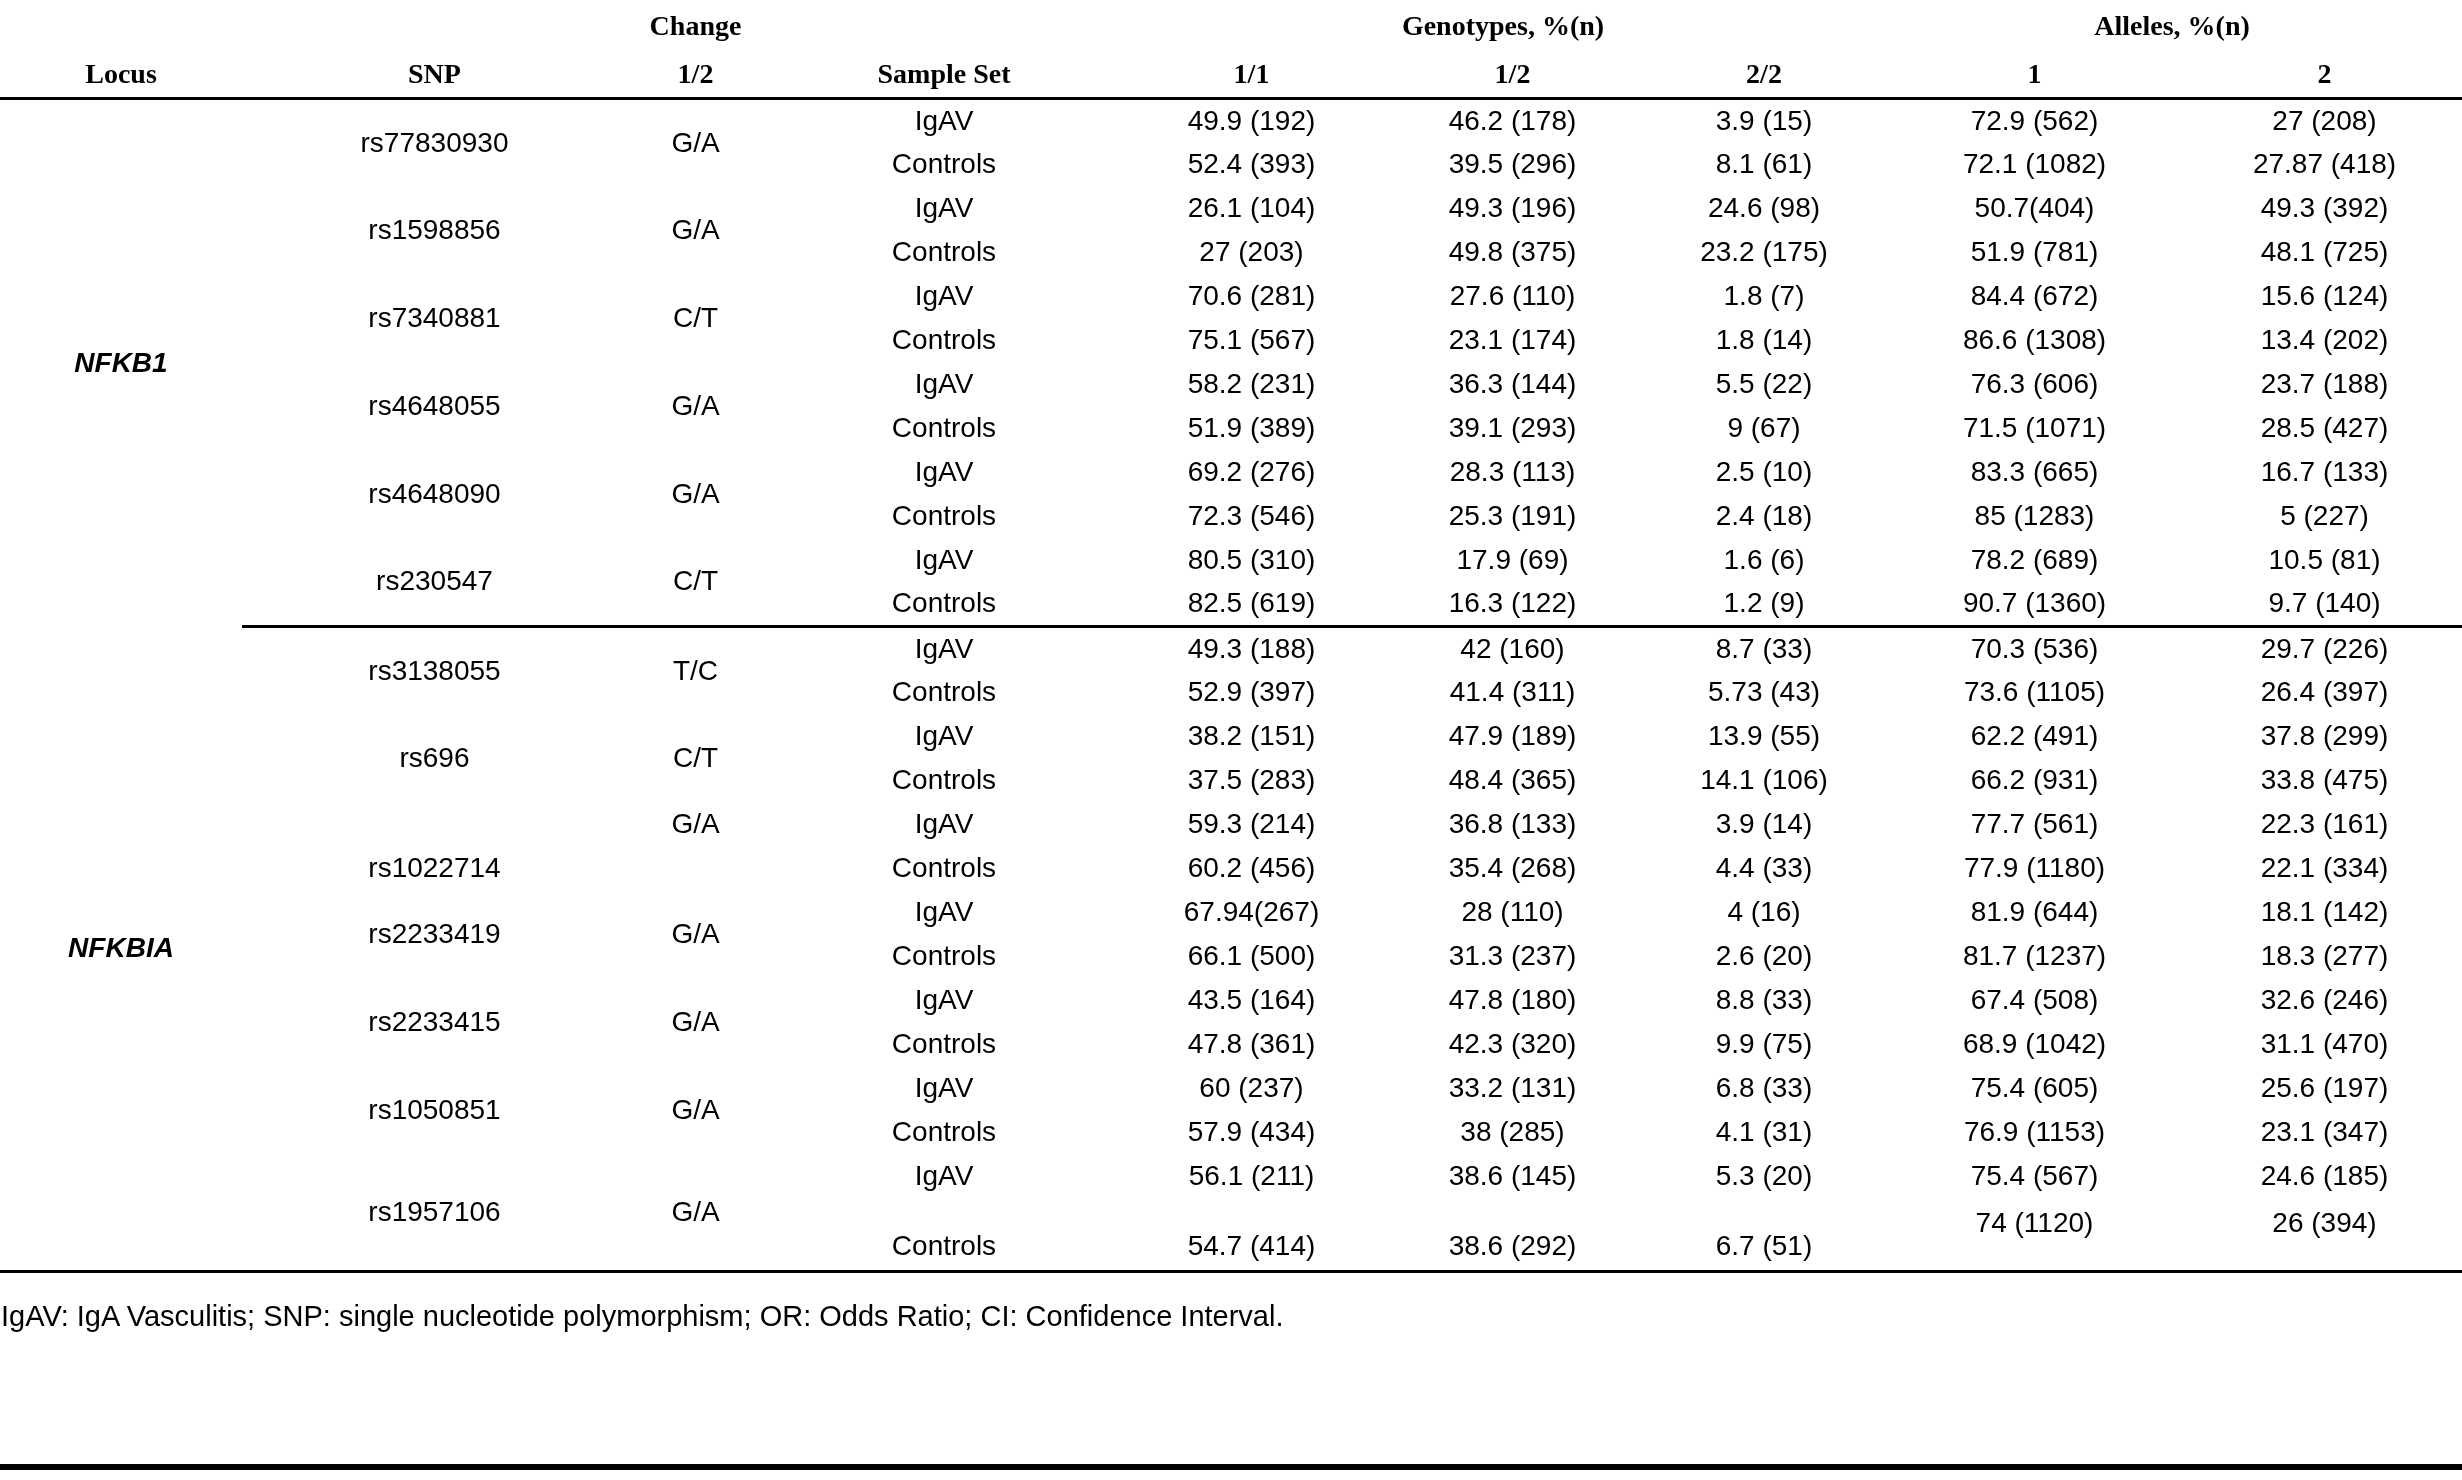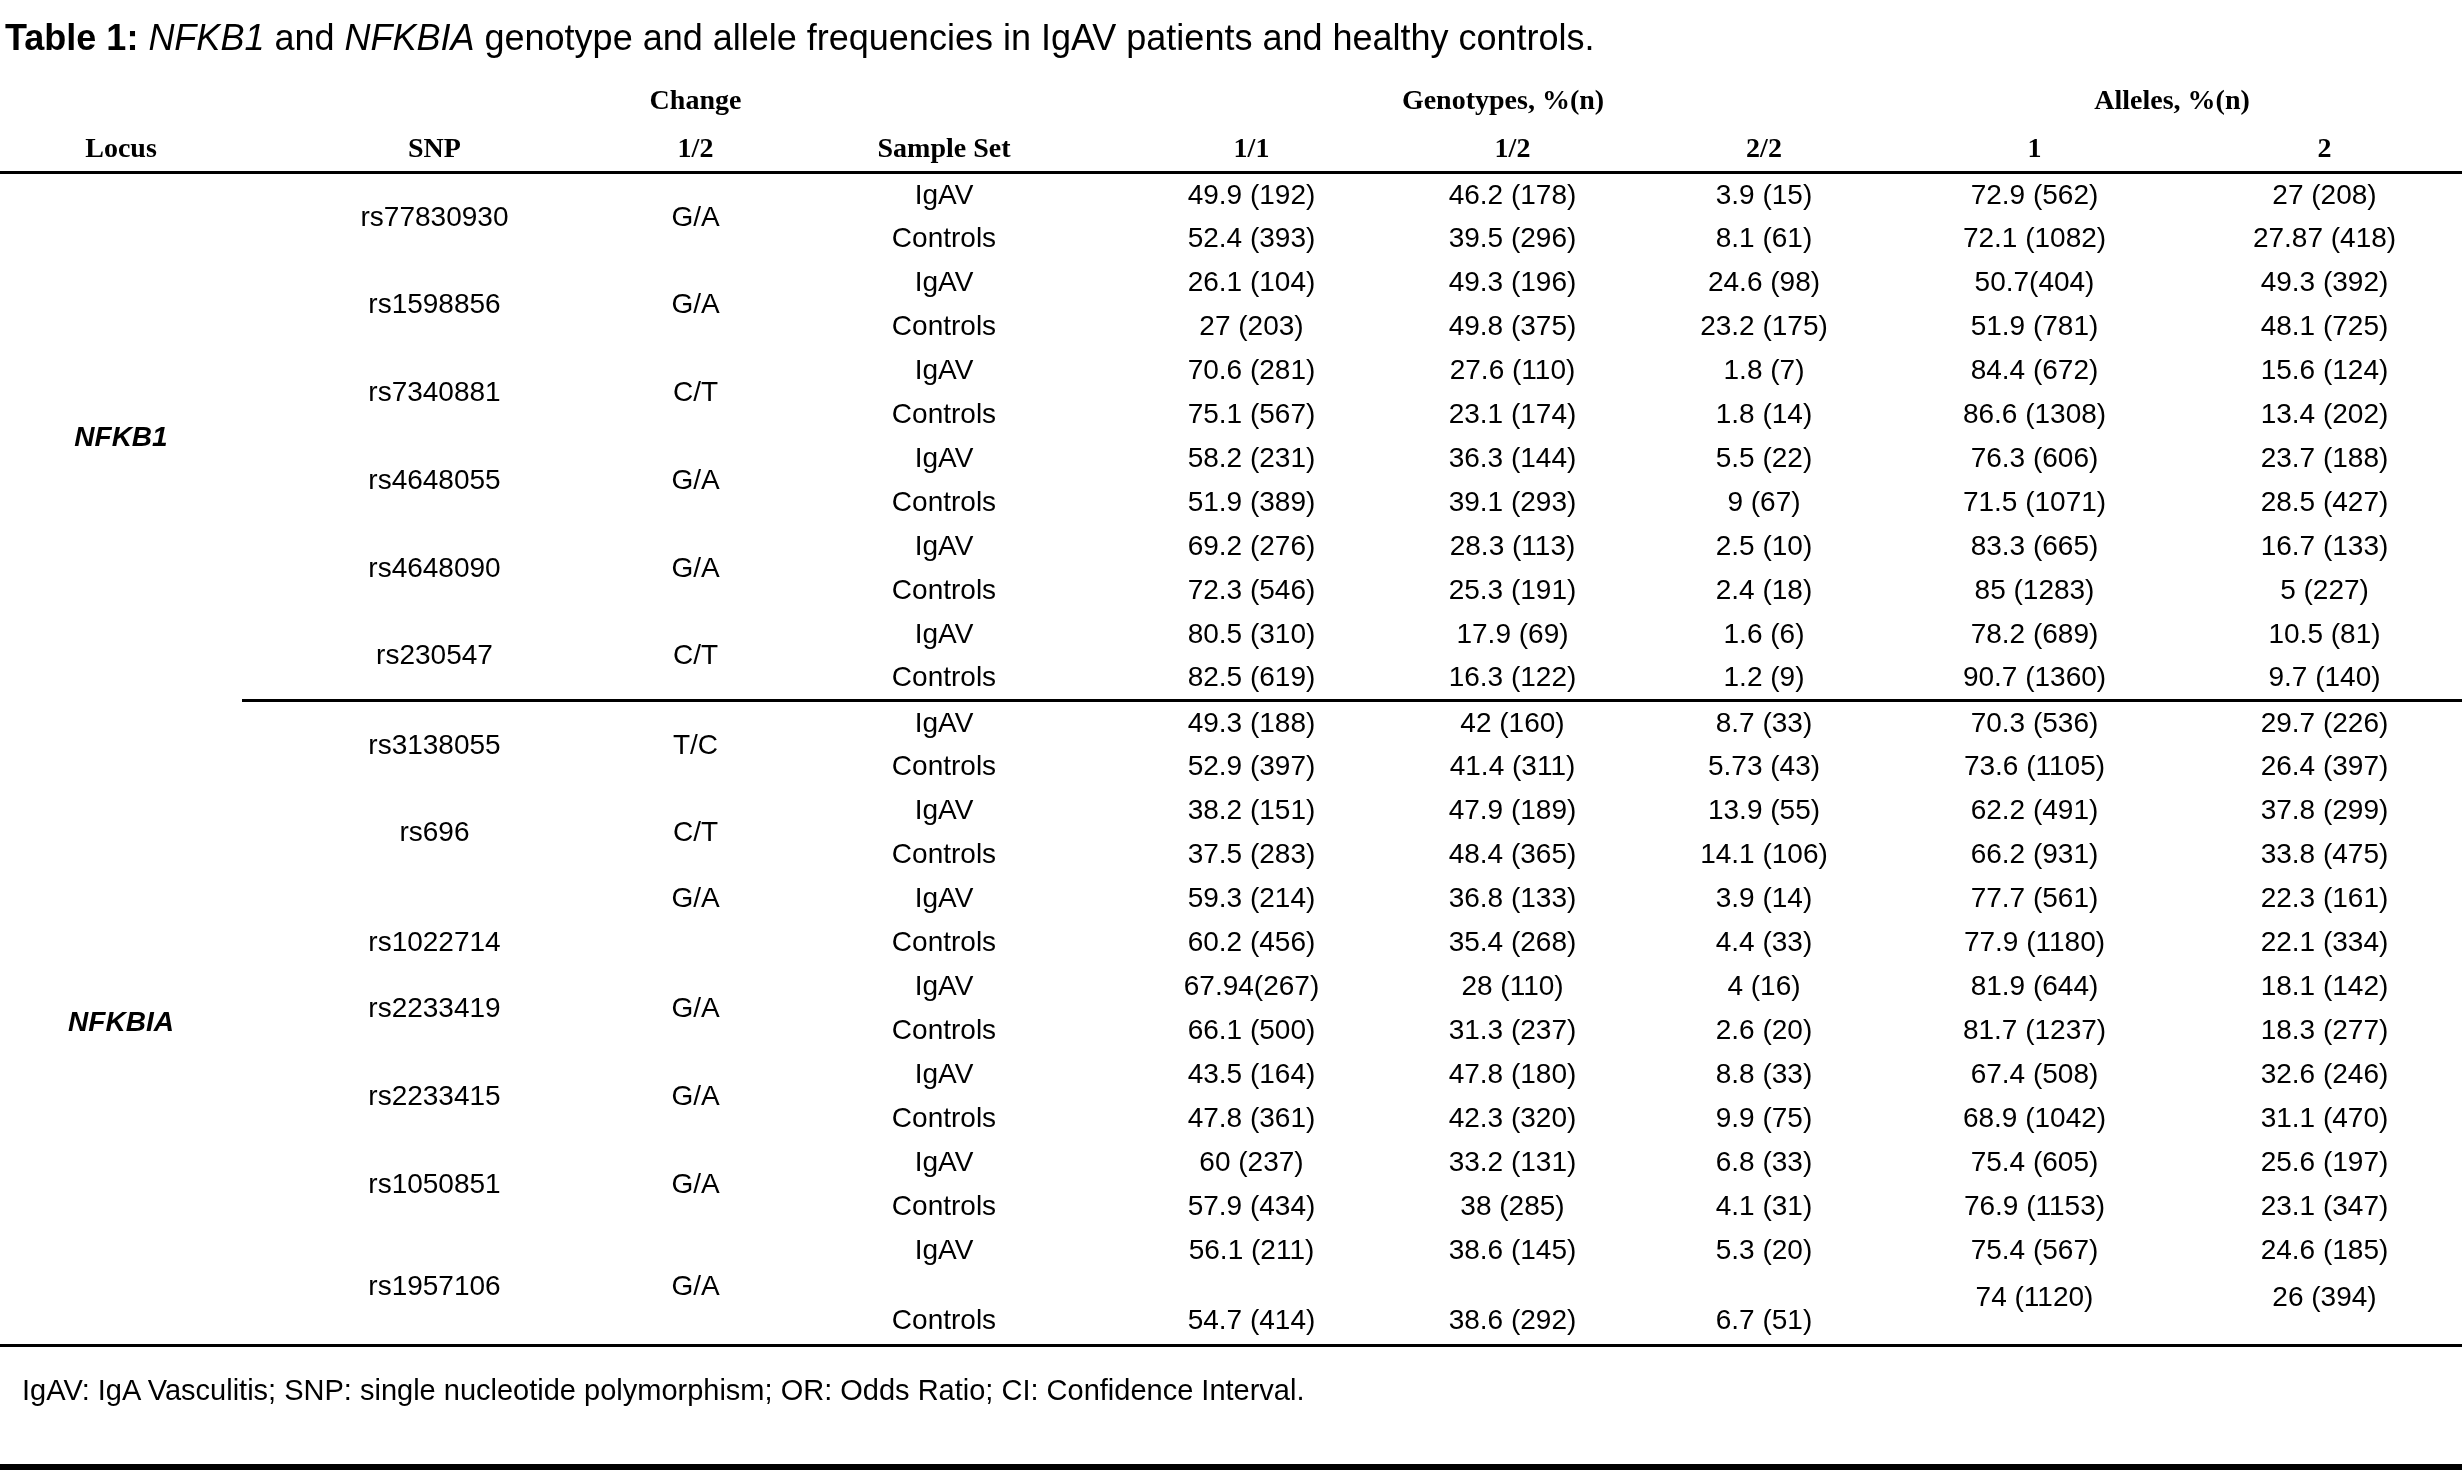--- a/index.html
+++ b/index.html
@@ -20,31 +20,28 @@
   tbody td{text-align:center;vertical-align:middle;font-weight:normal;}
   tr.r{height:44px;}
   tr.tall{height:73px;}
   td.locus{font-weight:bold;font-style:italic;}
   tr.sec td{border-top:3.1px solid #000;}
   tr.sec td.locus{border-top:none;}
   .shift-dn{display:inline-block;transform:translateY(22.4px);}
   .shift-up{display:inline-block;transform:translateY(-22.4px);}
   tr.tall td.g,tr.tall td.smp{vertical-align:bottom;padding-bottom:7.5px;}
   tr.tall td.a{vertical-align:top;padding-top:8.7px;}
-  .footnote{margin-top:27px;padding-left:22px;font-size:29px;}
+  .footnote{margin-top:27px;padding-left:1px;font-size:29px;}
   .bottom-rule{position:absolute;left:0;width:2462px;top:1464px;height:5.6px;background:#000;}
 </style>
 </head>
 <body>
 
 <div class="page">
 
-  <div class="caption">
-    <span class="b">Table 1:</span><span class="i">NFKB1</span><span> and </span><span class="i">NFKBIA</span><span> genotype and allele frequencies in IgAV patients and healthy controls.</span>
-  </div>
 
   <table class="t">
     <colgroup>
       <col style="width:242px">
         <col style="width:385px">
         <col style="width:137px">
       <col style="width:360px">
         <col style="width:255px">
         <col style="width:267px">
       <col style="width:236px">

